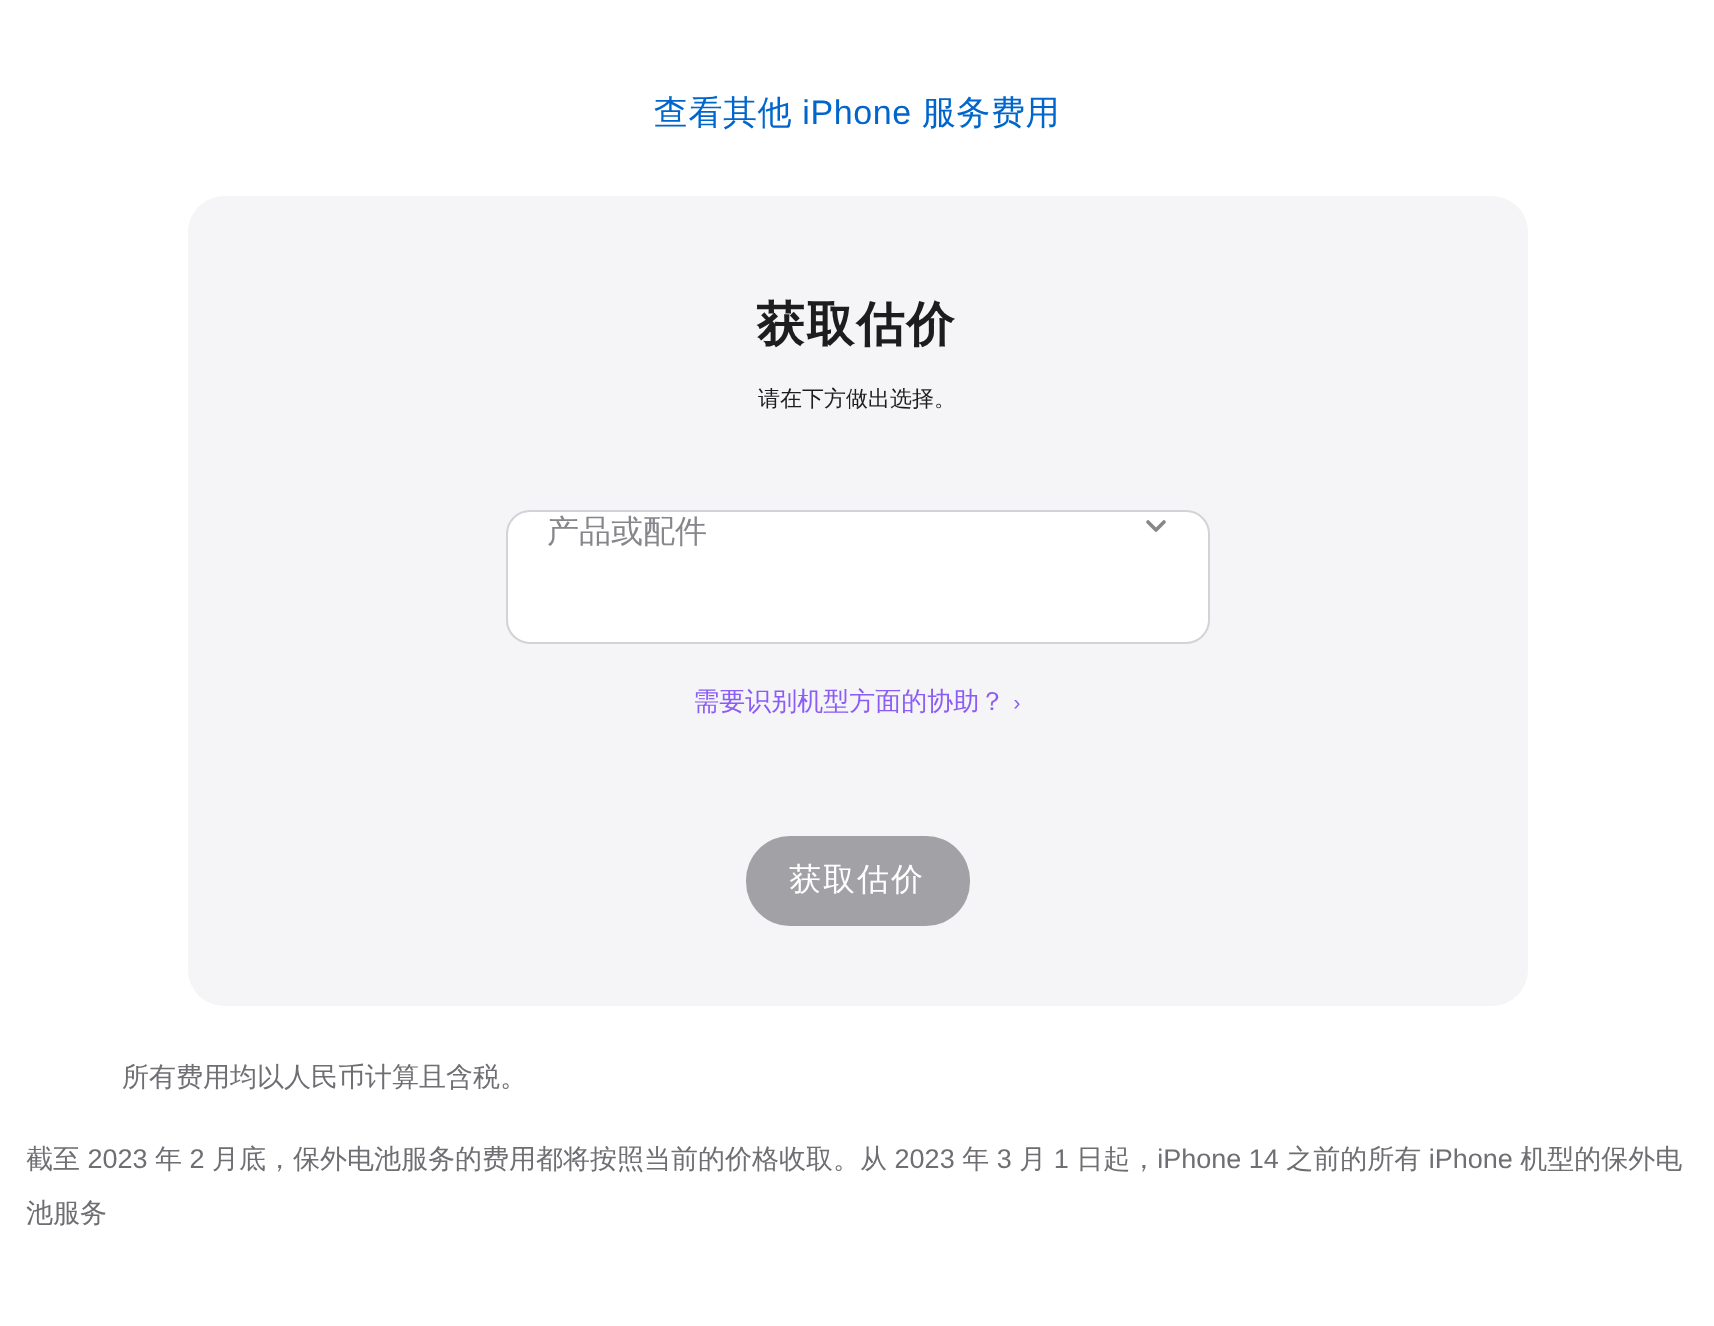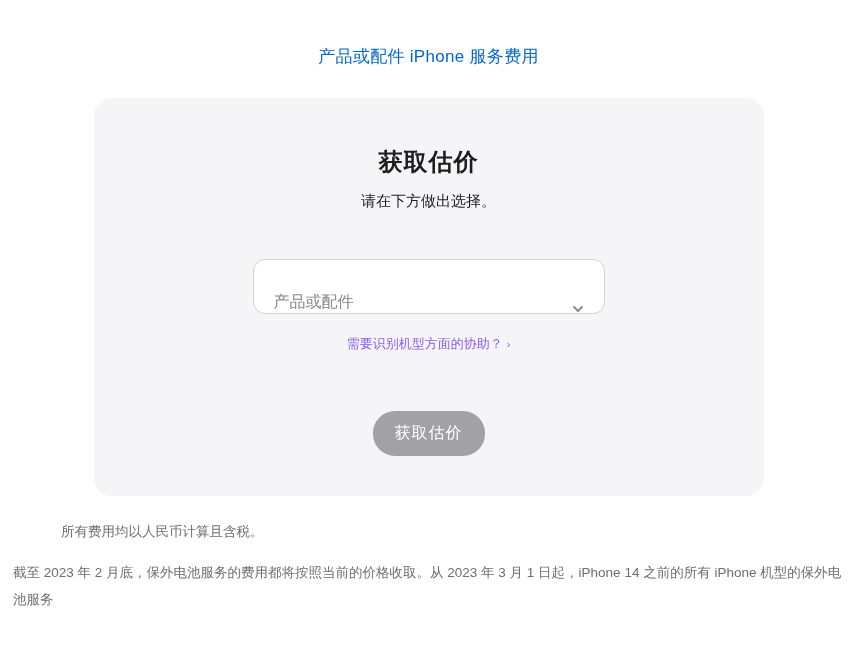--- a/index.html
+++ b/index.html
@@ -38,42 +38,42 @@
     .card-title {
       text-align: center;
       font-size: 24px;
       font-weight: 600;
       color: #1d1d1f;
       letter-spacing: 1px;
       margin-bottom: 14px;
     }
     .card-subtitle {
       text-align: center;
-      font-size: 15px;
+      font-size: 11px;
       color: #1d1d1f;
       margin-bottom: 48px;
     }
     .select-wrapper {
       position: relative;
       width: 352px;
       margin: 0 auto 20px auto;
     }
     .select-box {
       width: 100%;
-      height: 55px;
+      height: 67px;
       background: #ffffff;
       border: 1px solid #d2d2d7;
       border-radius: 12px;
       padding: 0 20px;
       font-size: 16px;
       color: #86868b;
       appearance: none;
       cursor: pointer;
       display: flex;
-      align-items: flex-end;
+      align-items: flex-start;
       justify-content: space-between;
     }
     .chevron {
       width: 12px;
       height: 12px;
       display: inline-block;
     }
     .chevron svg {
       width: 100%;
       height: 100%;
@@ -118,21 +118,21 @@
       line-height: 2;
       margin-top: 14px;
       padding: 0 3px;
     }
   </style>
 </head>
 <body>
 
 <div class="container">
   <div class="top-link">
-    <a href="#">产品或配件 iPhone 服务费用</a>
+    <a href="#">查看其他 iPhone 服务费用</a>
   </div>
 
   <div class="card">
     <h2 class="card-title">获取估价</h2>
     <p class="card-subtitle">请在下方做出选择。</p>
 
     <div class="select-wrapper">
       <div class="select-box">
         <span>产品或配件</span>
         <span class="chevron">

